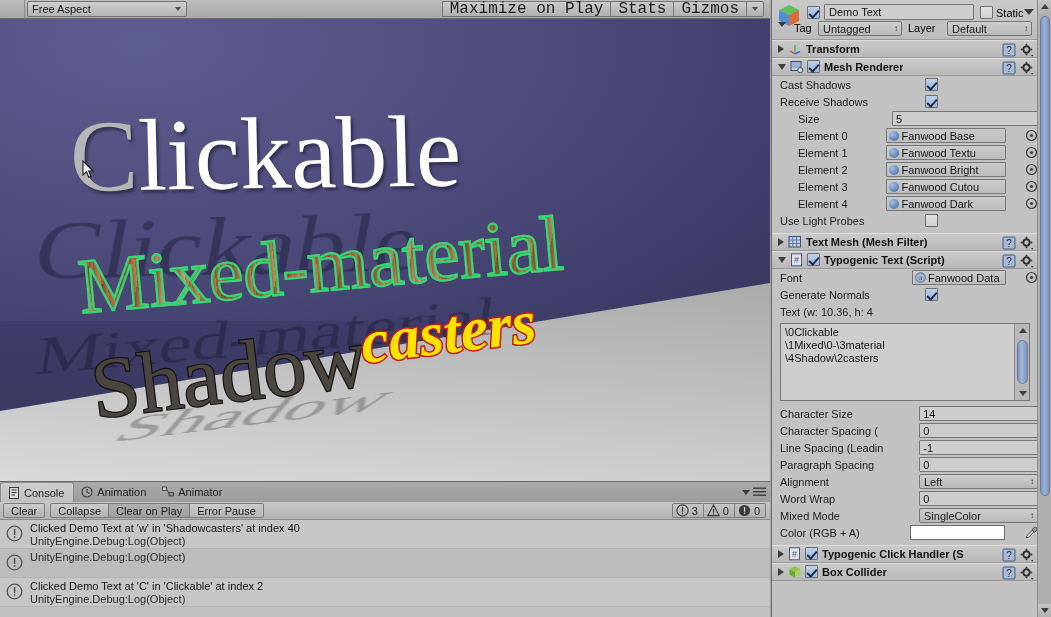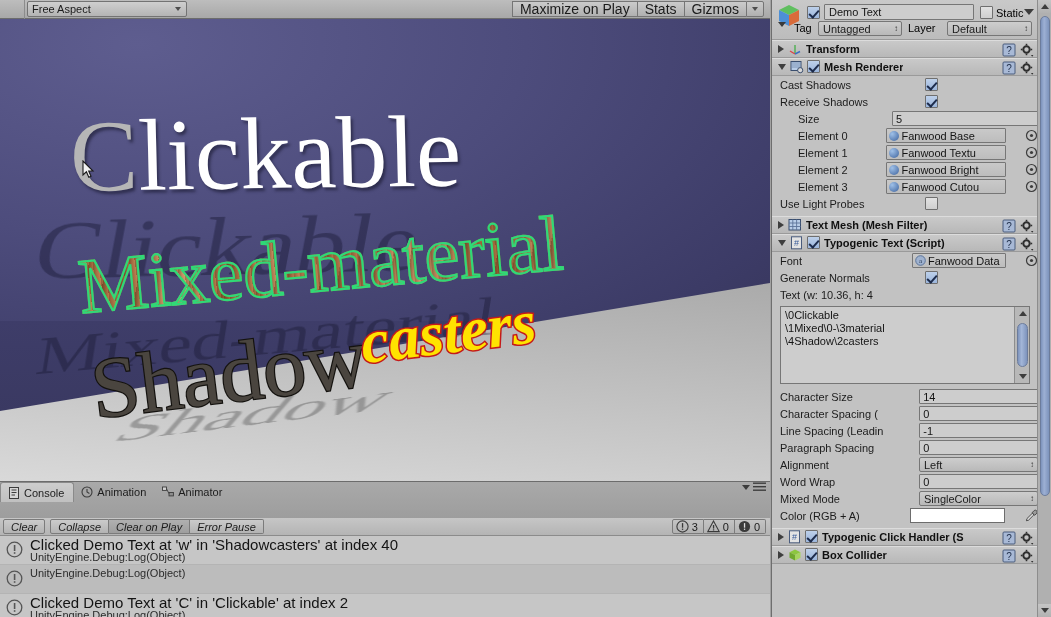--- a/index.html
+++ b/index.html
@@ -42,21 +42,21 @@
     border-left: 3.5px solid transparent; border-right: 3.5px solid transparent;
     border-top: 4px solid #4d4d4d;
   }
   .tb-spacer { flex: 1; }
   .tb-btn {
     height: 16px; padding: 0 7px;
     background: linear-gradient(#cbcbcb, #b0b0b0);
     border: 1px solid #757575;
     border-right: none;
     display: flex; align-items: center;
-    font-size: 14px; color: #1b1b1b; white-space: nowrap;
+    font-size: 16px; color: #1b1b1b; white-space: nowrap; font-family: Liberation Mono, monospace;
   }
   .tb-btn:first-of-type { border-radius: 2px 0 0 2px; }
   .tb-btn.gizmo-caret {
     border-right: 1px solid #757575; border-radius: 0 2px 2px 0;
     padding: 0 5px;
   }
   .tb-btn .tri {
     width: 0; height: 0;
     border-left: 3px solid transparent; border-right: 3px solid transparent;
     border-top: 4px solid #4d4d4d;
@@ -174,23 +174,23 @@
     pointer-events: none;
   }
 
   
   .console-panel {
     position: absolute; left: 0; top: 481px; width: 770px; height: 136px;
     background: #c0c0c0;
     border-top: 1px solid #6c6c6c;
   }
   .console-tabs {
-    position: relative; height: 36px;
+    position: relative; height: 20px;
     background: linear-gradient(#a9a9a9, #9d9d9d);
-    display: flex; align-items: flex-start;
+    display: flex; align-items: center;
   }
   .ctab {
     height: 20px; padding: 0 9px 0 7px;
     display: flex; align-items: center; gap: 4px;
     font-size: 11px; color: #1c1c1c;
   }
   .ctab.active {
     background: linear-gradient(#cdcdcd, #c0c0c0);
     border-top: 1px solid #8a8a8a;
     border-left: 1px solid #8a8a8a;
@@ -208,21 +208,20 @@
     border-bottom: 1px solid #8b8b8b;
     display: flex; align-items: center; padding-left: 3px; gap: 0;
   }
   .cbtn {
     height: 15px; padding: 0 7px; display: flex; align-items: center;
     font-size: 11px; color: #1b1b1b;
     background: linear-gradient(#cbcbcb, #b3b3b3);
     border: 1px solid #7b7b7b;
     border-radius: 2px;
     white-space: nowrap;
-    font-style: italic;
   }
   .cbtn.grp { border-radius: 0; border-left: none; }
   .cbtn.grp-first { border-radius: 2px 0 0 2px; }
   .cbtn.grp-last { border-radius: 0 2px 2px 0; }
   .cbtn.on { background: linear-gradient(#b0b0b0, #9e9e9e); }
   .cbar-spacer { flex: 1; }
   .counter {
     display: flex; align-items: center; gap: 3px;
     height: 15px; padding: 0 5px 0 3px;
     background: linear-gradient(#c4c4c4, #b2b2b2);
@@ -236,21 +235,21 @@
   .log-list { position: relative; height: 99px; overflow: hidden; }
   .log-row {
     height: 29px; padding: 2px 0 0 6px;
     display: flex; align-items: flex-start; gap: 7px;
     border-bottom: 1px solid #b4b4b4;
   }
   .log-row.alt { background: #c6c6c6; }
   .log-row.norm { background: #bcbcbc; }
   .log-icon { width: 17px; height: 17px; flex: 0 0 17px; margin-top: 3px; }
   .log-text { display: flex; flex-direction: column; line-height: 13px; }
-  .log-main { font-size: 15px; color: #141414; }
+  .log-main { font-size: 11px; color: #141414; }
   .log-sub { font-size: 11px; color: #2b2b2b; }
 
   
   .inspector {
     position: absolute; left: 771px; top: 0; width: 280px; height: 617px;
     background: #c2c2c2;
     border-left: 1px solid #6e6e6e;
     overflow: hidden;
   }
   .insp-scroll {
@@ -701,20 +700,31 @@
         <span class="lbl indent" style="width:96px">Element 3</span>
         <span class="objfield" style="width:130px">
           <span class="mat-dot"></span>
           <span>Fanwood Cutou</span>
         </span>
         <svg class="objsel" viewBox="0 0 13 13">
           <circle cx="6.5" cy="6.5" r="5" fill="none" stroke="#3c3c3c" stroke-width="1.2"></circle>
           <circle cx="6.5" cy="6.5" r="1.6" fill="#3c3c3c"></circle>
         </svg>
       </div>
+      <div class="row">
+        <span class="lbl indent" style="width:96px">Element 4</span>
+        <span class="objfield" style="width:130px">
+          <span class="mat-dot"></span>
+          <span>Fanwood Dark</span>
+        </span>
+        <svg class="objsel" viewBox="0 0 13 13">
+          <circle cx="6.5" cy="6.5" r="5" fill="none" stroke="#3c3c3c" stroke-width="1.2"></circle>
+          <circle cx="6.5" cy="6.5" r="1.6" fill="#3c3c3c"></circle>
+        </svg>
+      </div>
 
       <div class="row">
         <span class="lbl" style="width:128px">Use Light Probes</span>
         <span class="cb-sq"></span>
       </div>
 
       <div class="comp-header" style="margin-top:4px">
         <span class="foldout"></span>
         <svg class="comp-icon" viewBox="0 0 14 14">
           <rect x="1" y="1.5" width="11.5" height="10.5" fill="#b8cde8" stroke="#3a4e6e"></rect>

